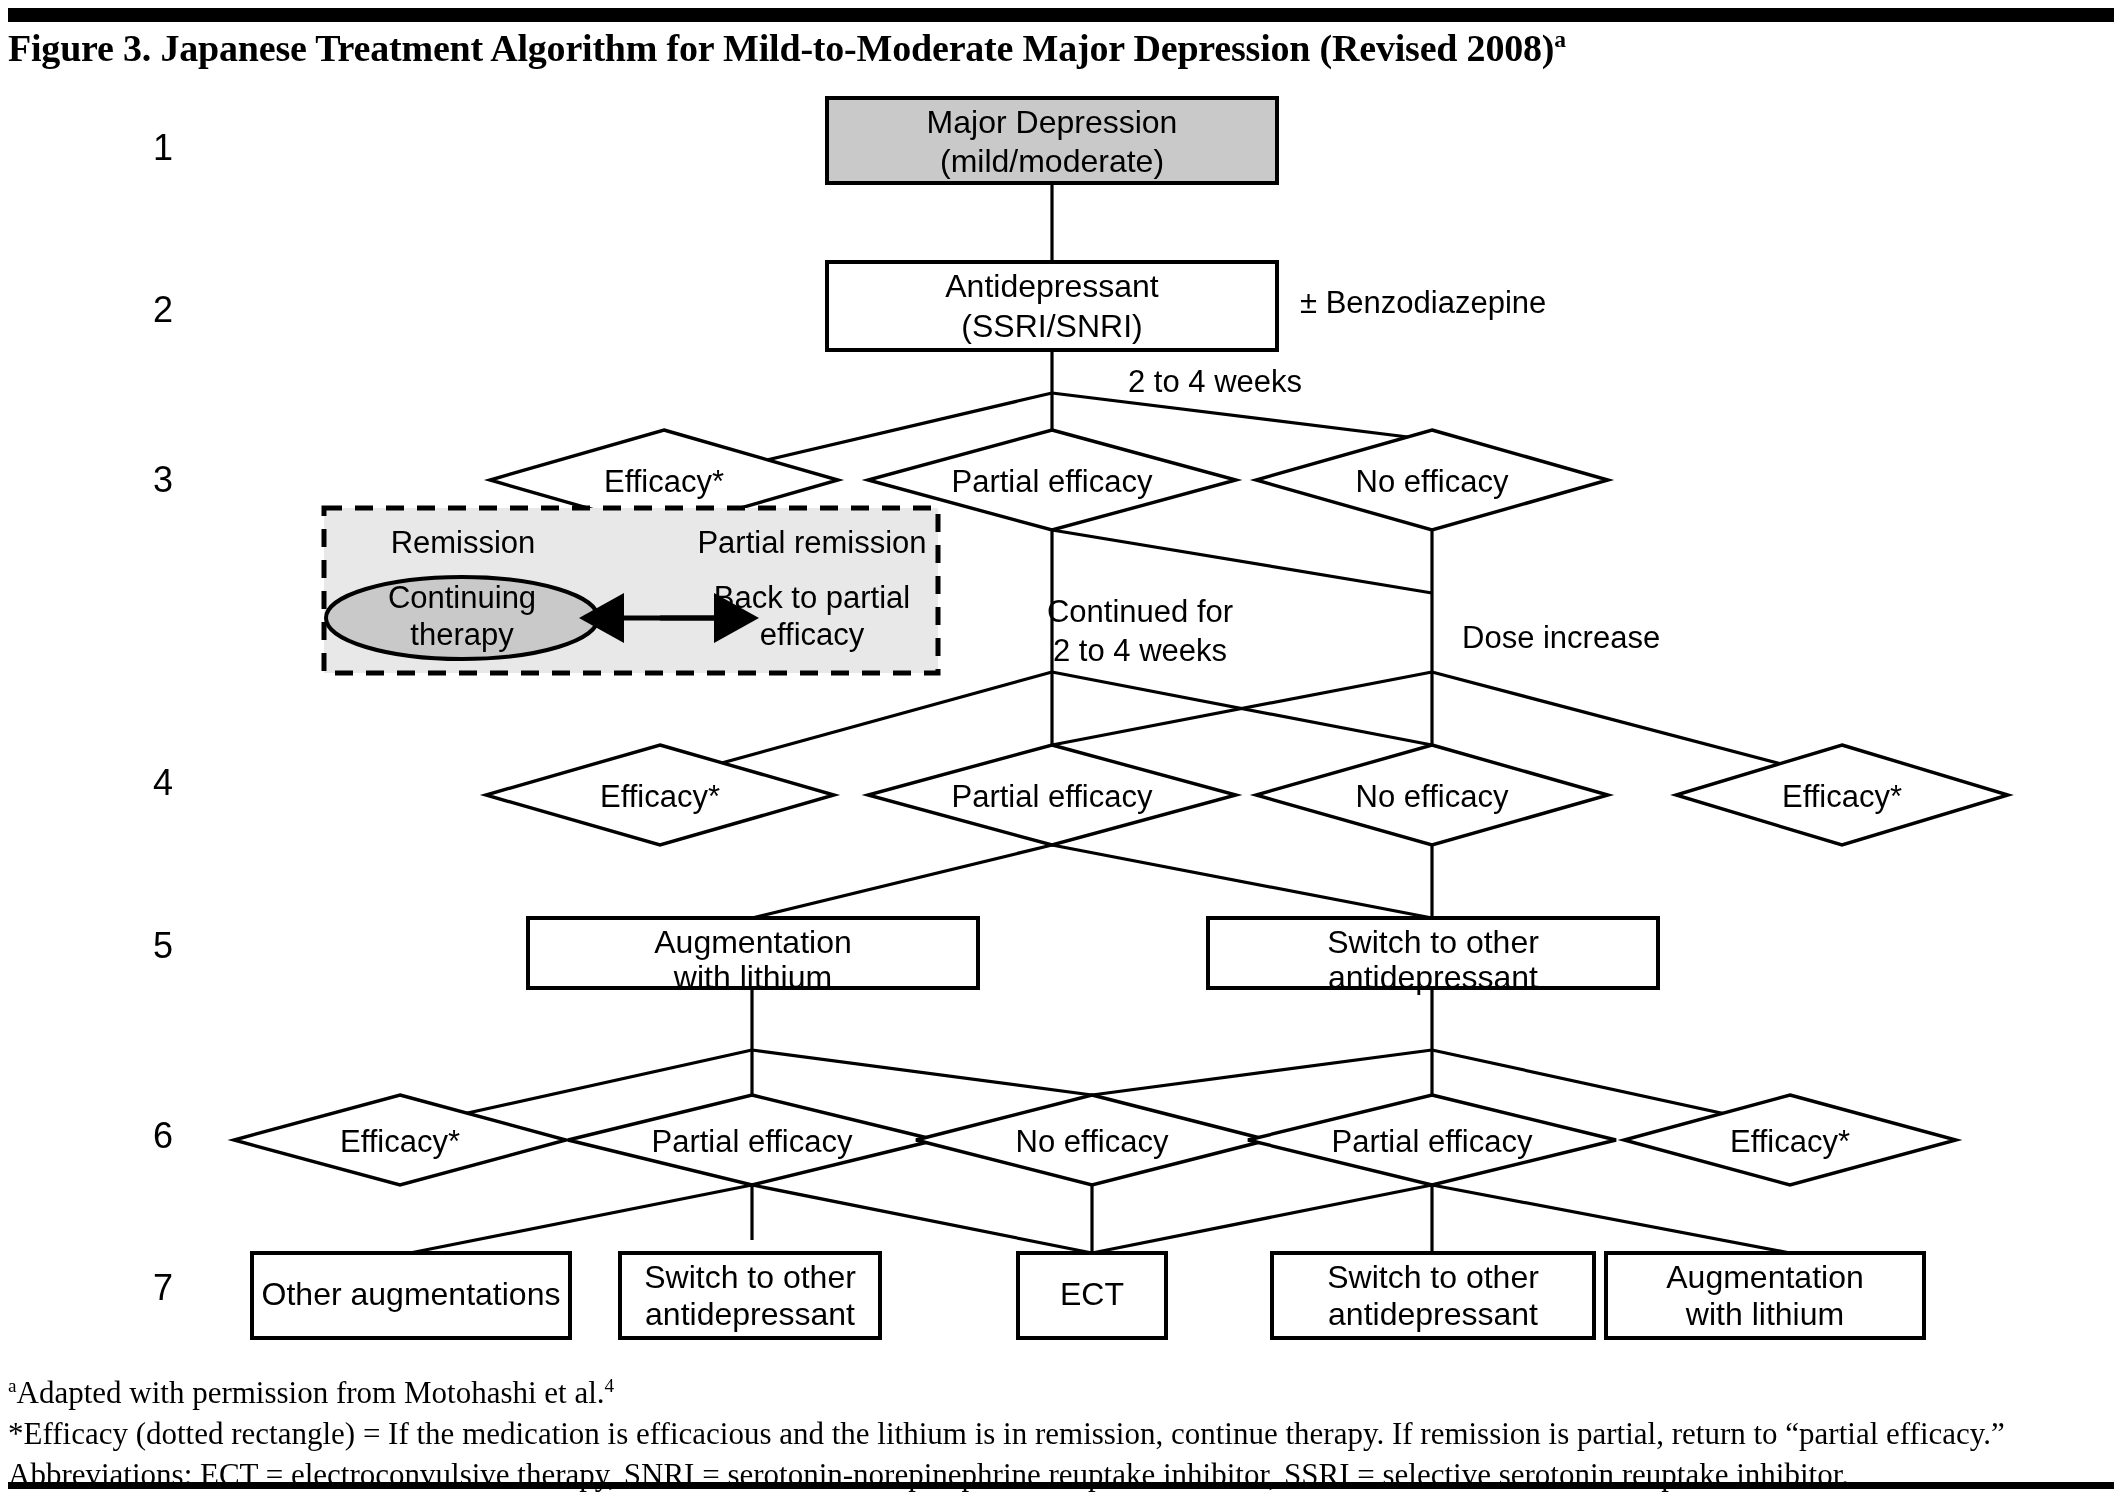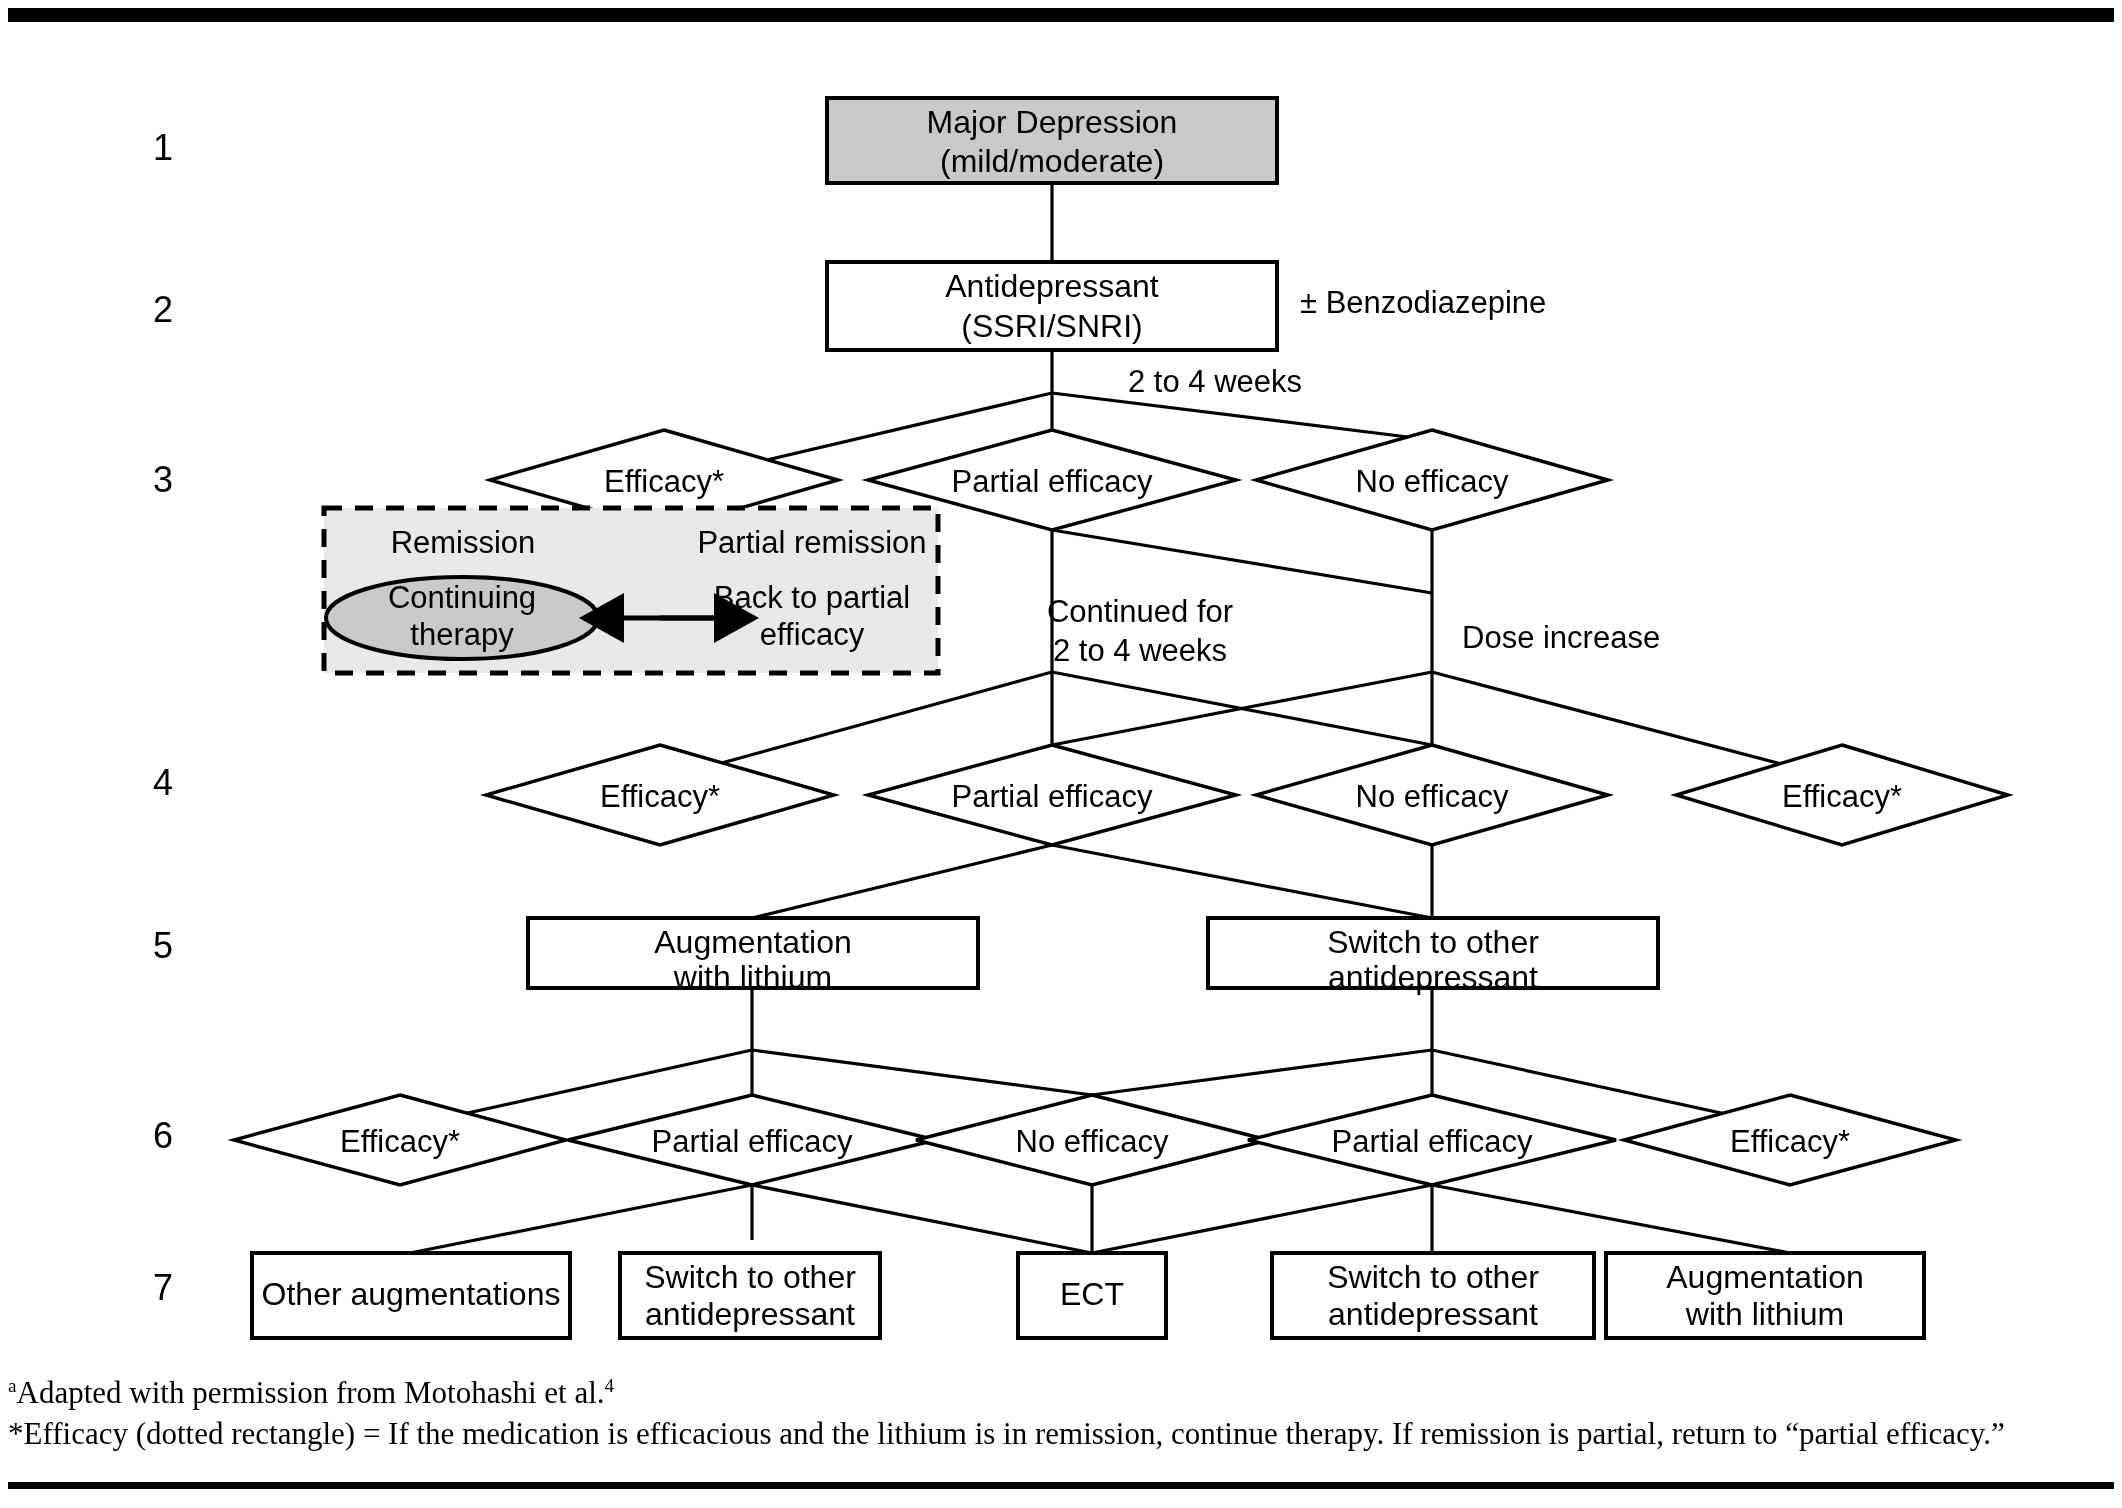--- a/index.html
+++ b/index.html
@@ -121,20 +121,21 @@
     stroke-width: 5;
   }
 </style>
 </head>
 <body>
 
 <div id="page">
 
   <div class="rule-top"></div>
 
+  <div class="fig-title"><span>Figure 3. Japanese Treatment Algorithm for Mild-to-Moderate Major Depression (Revised 2008)</span><sup>a</sup></div>
 
   <svg class="chart" viewBox="0 0 2122 1508">
 
     <text class="row-num" x="163" y="160" text-anchor="middle">1</text>
     <text class="row-num" x="163" y="322" text-anchor="middle">2</text>
     <text class="row-num" x="163" y="492" text-anchor="middle">3</text>
     <text class="row-num" x="163" y="795" text-anchor="middle">4</text>
     <text class="row-num" x="163" y="958" text-anchor="middle">5</text>
     <text class="row-num" x="163" y="1148" text-anchor="middle">6</text>
     <text class="row-num" x="163" y="1300" text-anchor="middle">7</text>
@@ -279,17 +280,18 @@
 
     <rect class="node-box" x="1606" y="1253" width="318" height="85"></rect>
     <text class="lbl-node" x="1765" y="1288" text-anchor="middle">Augmentation</text>
     <text class="lbl-node" x="1765" y="1325" text-anchor="middle">with lithium</text>
 
   </svg>
 
   <div class="notes">
     <div><sup>a</sup><span>Adapted with permission from Motohashi et al.</span><sup>4</sup></div>
     <div>*Efficacy (dotted rectangle) = If the medication is efficacious and the lithium is in remission, continue therapy. If remission is partial, return to “partial efficacy.”</div>
+    <div>Abbreviations: ECT = electroconvulsive therapy, SNRI = serotonin-norepinephrine reuptake inhibitor, SSRI = selective serotonin reuptake inhibitor.</div>
   </div>
 
   <div class="rule-bottom"></div>
 
 </div>
 
 </body></html>

